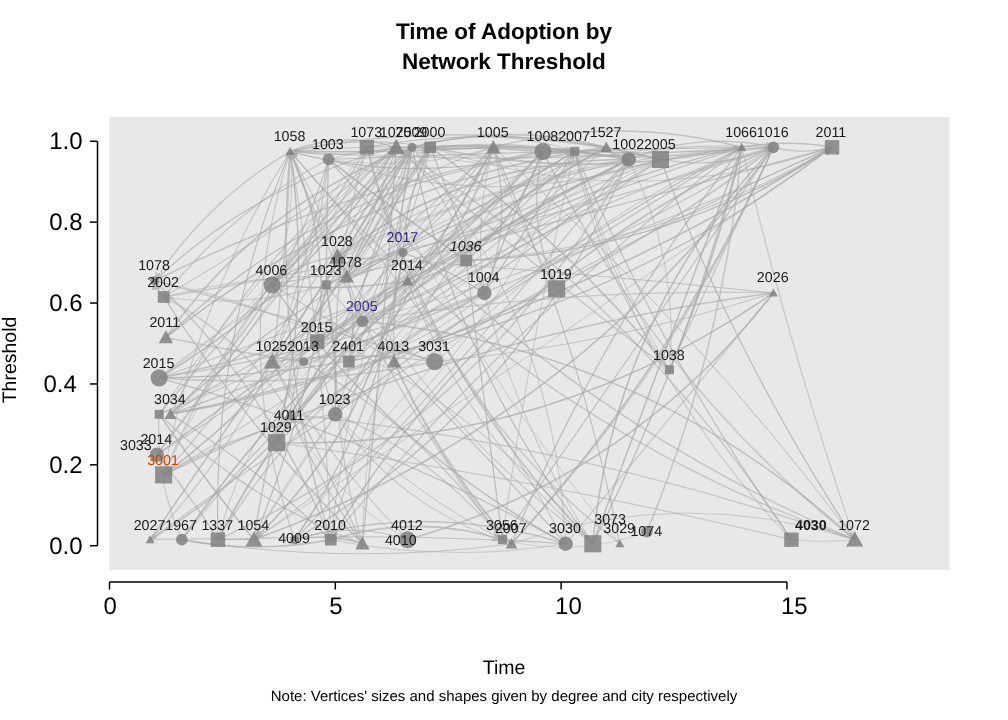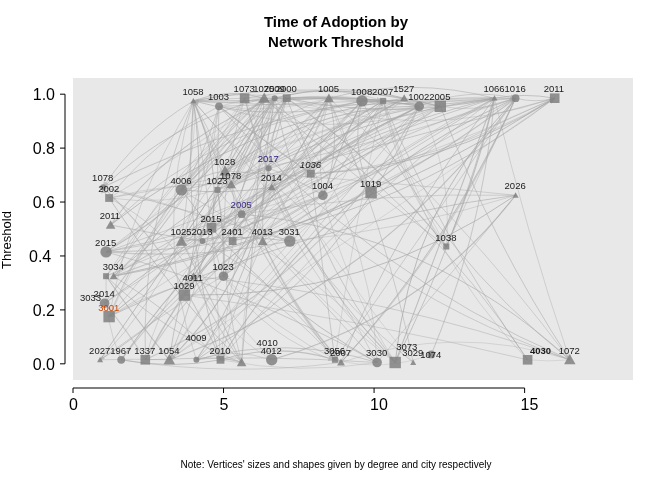--- a/index.html
+++ b/index.html
@@ -91,20 +91,21 @@
 <body>
 
 <div id="root">
 
   <div class="title">
     <span>Time of Adoption by</span>
     <span class="l2">Network Threshold</span>
   </div>
 
   <div class="ylabel">Threshold</div>
+  <div class="xlabel">Time</div>
   <div class="note">Note: Vertices' sizes and shapes given by degree and city respectively</div>
 
   <div class="plot-area"></div>
 
   <svg class="overlay" viewBox="0 0 672 480">
       <defs>
         <marker id="ah" markerWidth="7" markerHeight="7" refX="6" refY="3" orient="auto">
           <path d="M0,0 L7,3 L0,6 z" fill="#a8a8a8"></path>
         </marker>
       </defs>
@@ -518,23 +519,23 @@
       <div class="pt-label" style="color: rgb(26, 26, 26); left: 251.677px; top: 226.134px;">4013</div>
       <div class="pt-label" style="color: rgb(26, 26, 26); left: 278.774px; top: 226.134px;">3031</div>
       <div class="pt-label" style="color: rgb(26, 26, 26); left: 435.333px; top: 231.527px;">1038</div>
       <div class="pt-label" style="color: rgb(26, 26, 26); left: 182.43px; top: 261.188px; margin-top: 11px;">4011</div>
       <div class="pt-label" style="color: rgb(26, 26, 26); left: 212.538px; top: 261.188px;">1023</div>
       <div class="pt-label" style="color: rgb(26, 26, 26); left: 173.398px; top: 280.062px;">1029</div>
       <div class="pt-label" style="color: rgb(26, 26, 26); left: 89.0968px; top: 344.777px;">2027</div>
       <div class="pt-label" style="color: rgb(26, 26, 26); left: 110.172px; top: 344.777px;">1967</div>
       <div class="pt-label" style="color: rgb(26, 26, 26); left: 134.258px; top: 344.777px;">1337</div>
       <div class="pt-label" style="color: rgb(26, 26, 26); left: 158.344px; top: 344.777px;">1054</div>
-      <div class="pt-label" style="color: rgb(26, 26, 26); left: 185.441px; top: 332px;">4009</div>
+      <div class="pt-label" style="color: rgb(26, 26, 26); left: 185.441px; top: 354px;">4009</div>
       <div class="pt-label" style="color: rgb(26, 26, 26); left: 209.527px; top: 344.777px;">2010</div>
-      <div class="pt-label" style="color: rgb(26, 26, 26); left: 230.602px; top: 337px; padding-left: 26px;">4010</div>
+      <div class="pt-label" style="color: rgb(26, 26, 26); left: 230.602px; top: 355px; padding-left: 26px;">4010</div>
       <div class="pt-label" style="color: rgb(26, 26, 26); left: 260.71px; top: 344.777px;">4012</div>
       <div class="pt-label" style="color: rgb(26, 26, 26); left: 323.935px; top: 344.777px;">3056</div>
       <div class="pt-label" style="color: rgb(26, 26, 26); left: 329.957px; top: 347.473px;">2007</div>
       <div class="pt-label" style="color: rgb(26, 26, 26); left: 366.086px; top: 347.473px;">3030</div>
       <div class="pt-label" style="color: rgb(26, 26, 26); left: 384.151px; top: 341px; margin-left: 12px;">3073</div>
       <div class="pt-label" style="color: rgb(26, 26, 26); left: 402.215px; top: 347.473px;">3029</div>
       <div class="pt-label" style="color: rgb(26, 26, 26); left: 420.28px; top: 326px; margin-top: 23px;">1074</div>
       <div class="pt-label" style="color: rgb(26, 26, 26); left: 530px; top: 344.777px; font-weight: bold;">4030</div>
       <div class="pt-label" style="color: rgb(26, 26, 26); left: 558.774px; top: 344.777px;">1072</div>
     </div>

